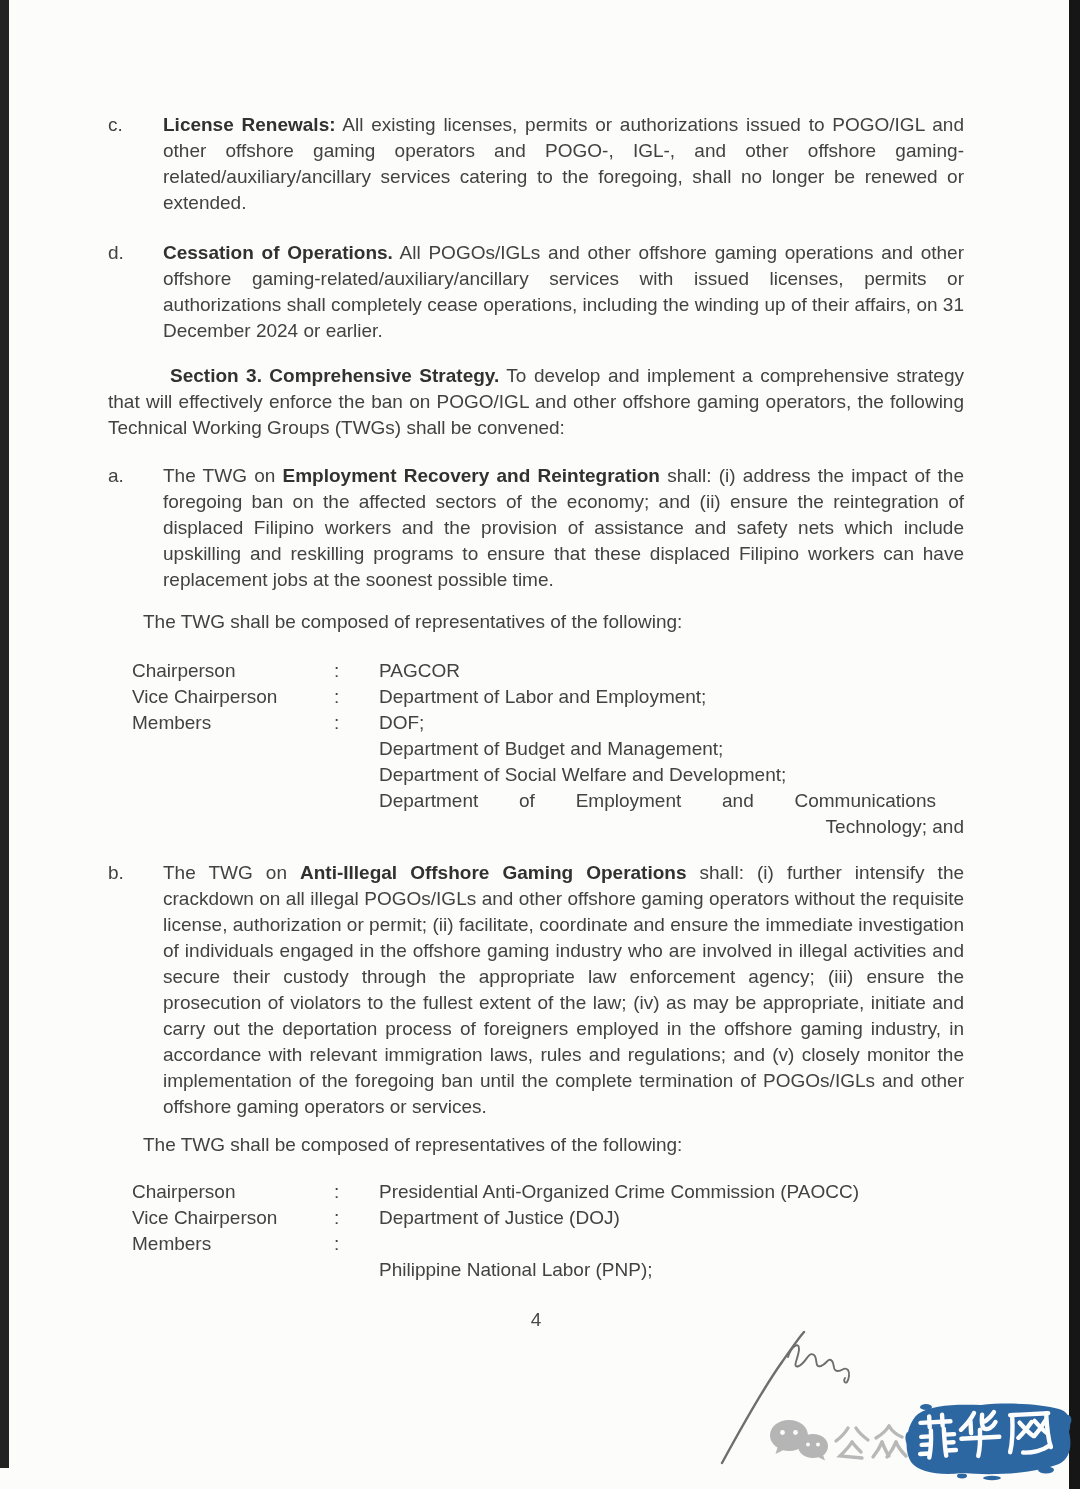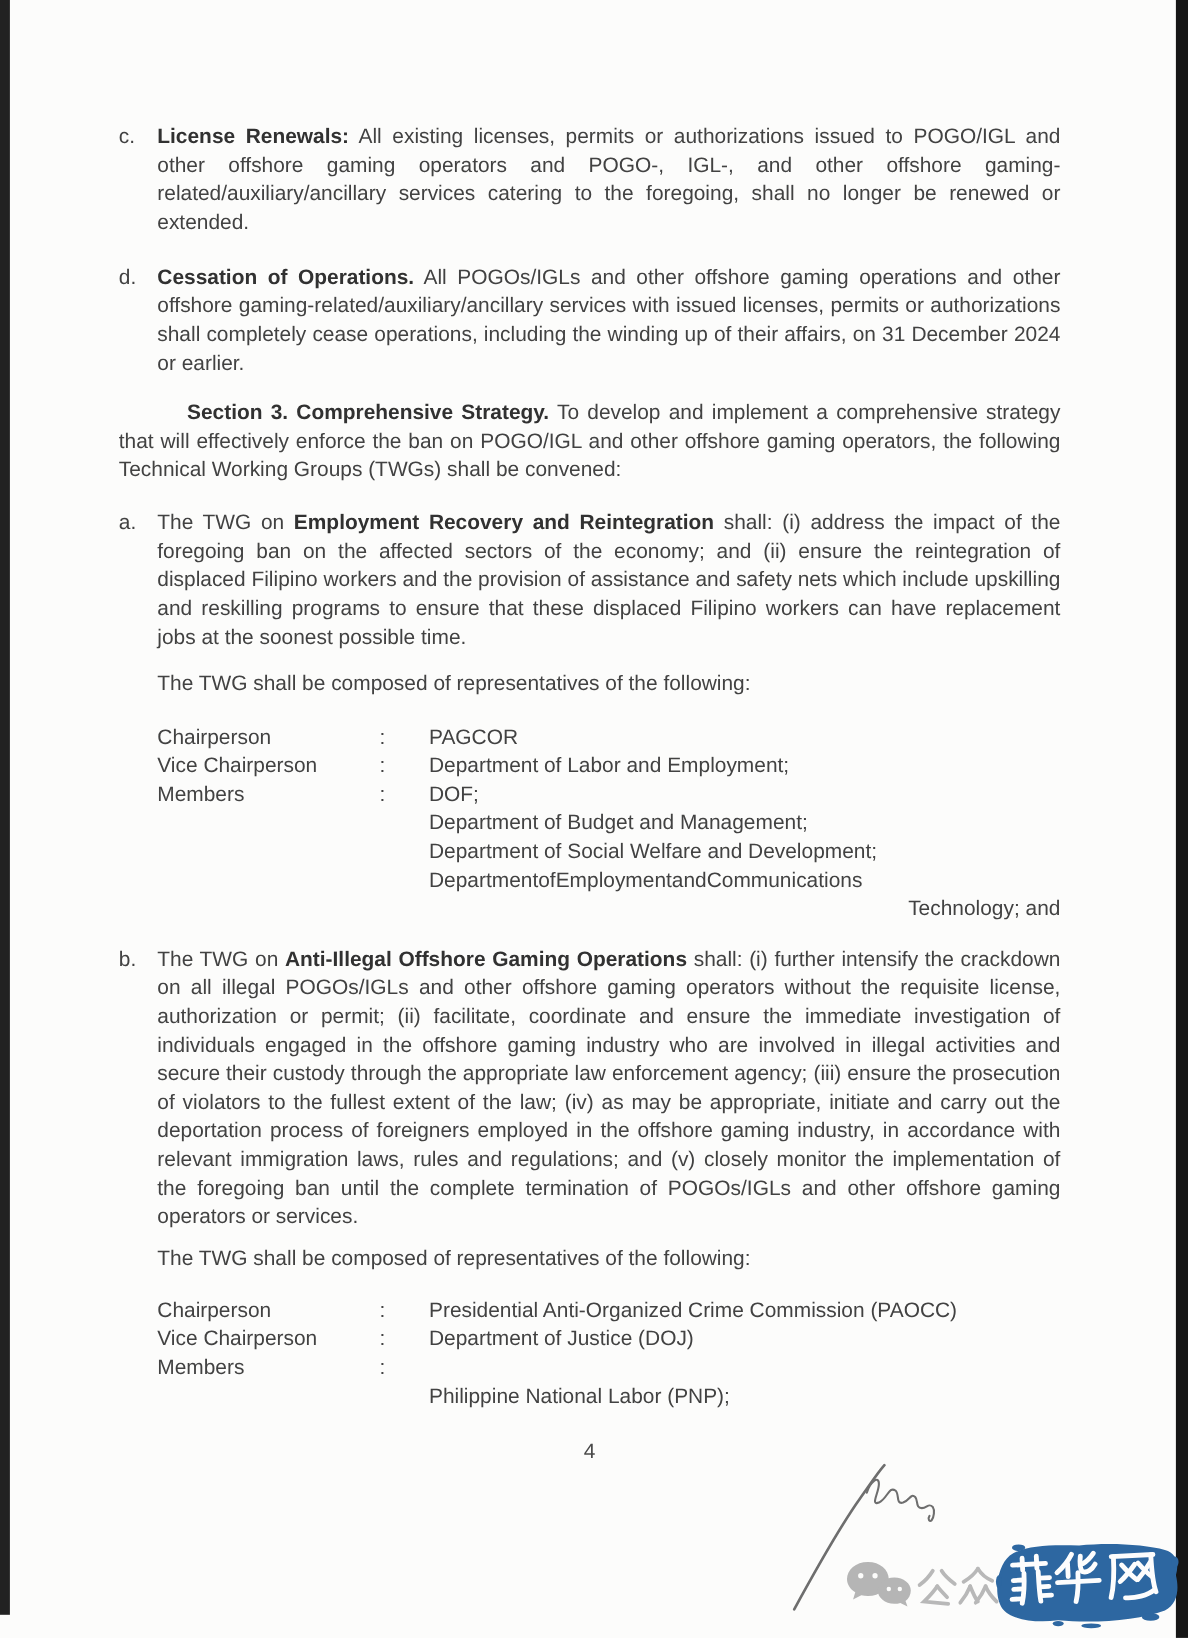--- a/index.html
+++ b/index.html
@@ -12,34 +12,34 @@
   .scan-edge{position:absolute;top:0;background:#1c1c1c;}
   .scan-edge.left{left:0;width:9px;height:1468px;background:#222;}
   .scan-edge.right{right:0;width:11px;height:1489px;background:#161616;}
 
   .content{
     position:absolute;left:108px;top:112px;width:856px;
     font-size:19px;line-height:26px;
   }
   .li{display:flex;}
   .li .marker{width:35px;flex-shrink:0;}
-  .li .body{flex:1;text-align:justify;}
+  .li .body{flex:1;text-align:justify;margin-left:20px;}
   b,.b{font-weight:bold;color:#313131;}
   p{margin:0;}
 
   .m-d{margin-top:24px;}
   .sec3{margin-top:19px;text-align:justify;text-indent:62px;}
   .m-a{margin-top:22px;}
   .composed{margin-top:16px;margin-left:35px;}
-  .roles{margin-top:23px;margin-left:35px;}
+  .roles{margin-top:23px;margin-left:24px;}
   .role-row{display:flex;}
   .role-label{width:202px;flex-shrink:0;}
   .role-colon{width:45px;flex-shrink:0;}
   .role-value{flex:1;}
-  .spread{display:flex;justify-content:flex-start;padding-right:28px;}
+  .spread{display:flex;justify-content:space-between;padding-right:28px;}
   .cont-indent{padding-left:28px;text-align:right;}
   .m-b{margin-top:20px;}
   .composed2{margin-top:12px;}
   .roles2{margin-top:21px;}
   .pagenum{margin-top:24px;text-align:center;color:#4a4a4a;}
 
   .sig{position:absolute;left:700px;top:1322px;}
   .wm{position:absolute;left:768px;top:1416px;}
   .badge{position:absolute;left:896px;top:1398px;}
 </style>

